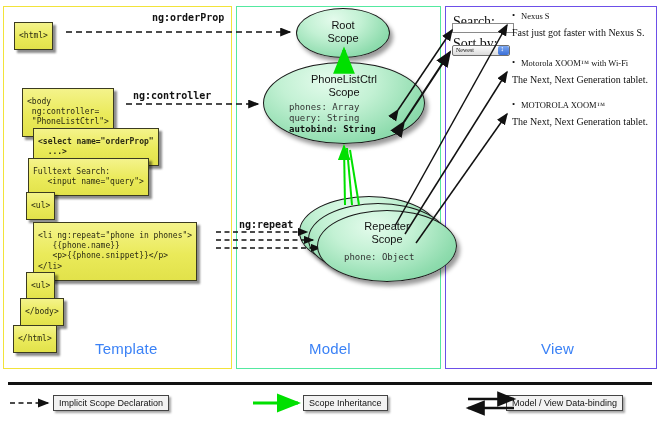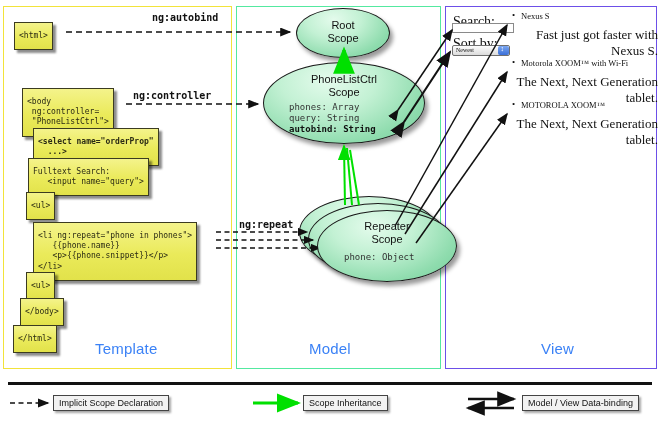--- a/index.html
+++ b/index.html
@@ -76,34 +76,34 @@
                            font-size:6px;color:#111;}
   #v-sort-select .sel-btn{position:absolute;right:0px;top:0px;width:11px;height:9px;
                           background:linear-gradient(180deg,#7aa6f0,#3a6fd8);border-radius:2px;}
   #v-sort-select .sel-btn:after{content:"\2195";position:absolute;left:2.5px;top:-1px;
                           font-size:7px;color:#fff;}
 
   .phone-item{position:absolute;left:512px;width:146px;}
   .phone-name{font-family:"Liberation Serif",serif;font-size:8.5px;color:#111;position:relative;
               padding-left:9px;}
   .phone-name:before{content:"\2022";position:absolute;left:0;top:-1px;font-size:9px;}
-  .phone-snip{font-family:"Liberation Serif",serif;font-size:13px;color:#111;margin-top:6px;text-align:right;}
+  .phone-snip{font-family:"Liberation Serif",serif;font-size:10px;color:#111;margin-top:6px;}
   #phone-0{top:11px;}
   #phone-1{top:58px;}
   #phone-2{top:100px;}
 
   
   #legend-rule{position:absolute;left:8px;top:382px;width:644px;height:3px;background:#111;}
   .legend-box{position:absolute;border:1px solid #444;background:#f2f2f2;
               box-shadow:2px 2px 2px rgba(0,0,0,.35);
               font-family:"Liberation Sans",sans-serif;font-size:9px;color:#111;
               padding:2px 5px;white-space:nowrap;}
   #lg-box-1{left:53px;top:395px;}
   #lg-box-2{left:303px;top:395px;}
-  #lg-box-3{left:522px;top:395px;}
+  #lg-box-3{left:506px;top:395px;}
 
   svg.ov{position:absolute;left:0;top:0;width:660px;height:421px;pointer-events:none;}
   svg.ov.under{z-index:1;}
   svg.ov.over{z-index:4;}
 </style>
 </head>
 <body>
 
 <div id="root">
 
@@ -162,21 +162,21 @@
    &lt;input name="query"&gt;</div>
   <div class="codebox" id="box-ul1">&lt;ul&gt;</div>
   <div class="codebox" id="box-li">&lt;li ng:repeat="phone in phones"&gt;
    {{phone.name}}
    &lt;p&gt;{{phone.snippet}}&lt;/p&gt;
 &lt;/li&gt;</div>
   <div class="codebox" id="box-ul2">&lt;ul&gt;</div>
   <div class="codebox" id="box-bodyend">&lt;/body&gt;</div>
   <div class="codebox" id="box-htmlend">&lt;/html&gt;</div>
 
-  <div class="edgelabel" id="lbl-autobind">ng:autobind</div>
+  <div class="edgelabel" id="lbl-autobind">ng:orderProp</div>
   <div class="edgelabel" id="lbl-controller">ng:controller</div>
   <div class="edgelabel" id="lbl-repeat">ng:repeat</div>
 
   <div class="scope" id="scope-root">
     <div class="t">
       <span>Root</span><br>
       <span>Scope</span>
     </div>
   </div>
 

